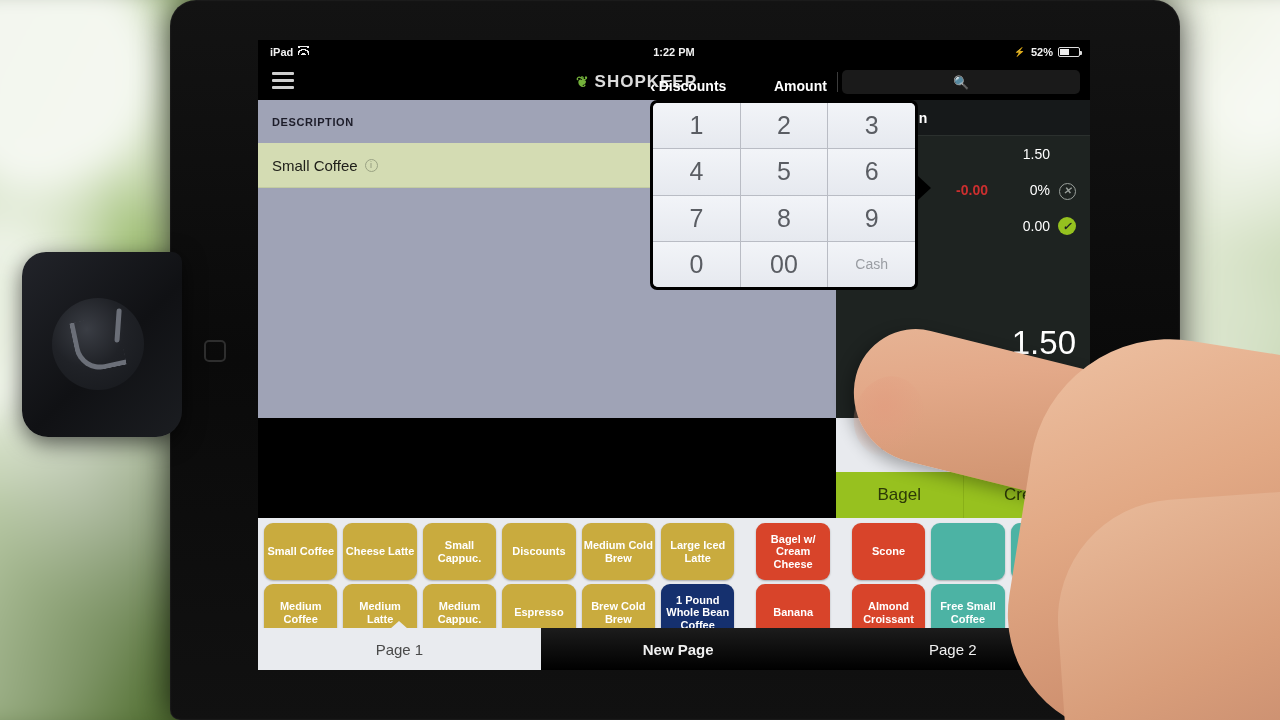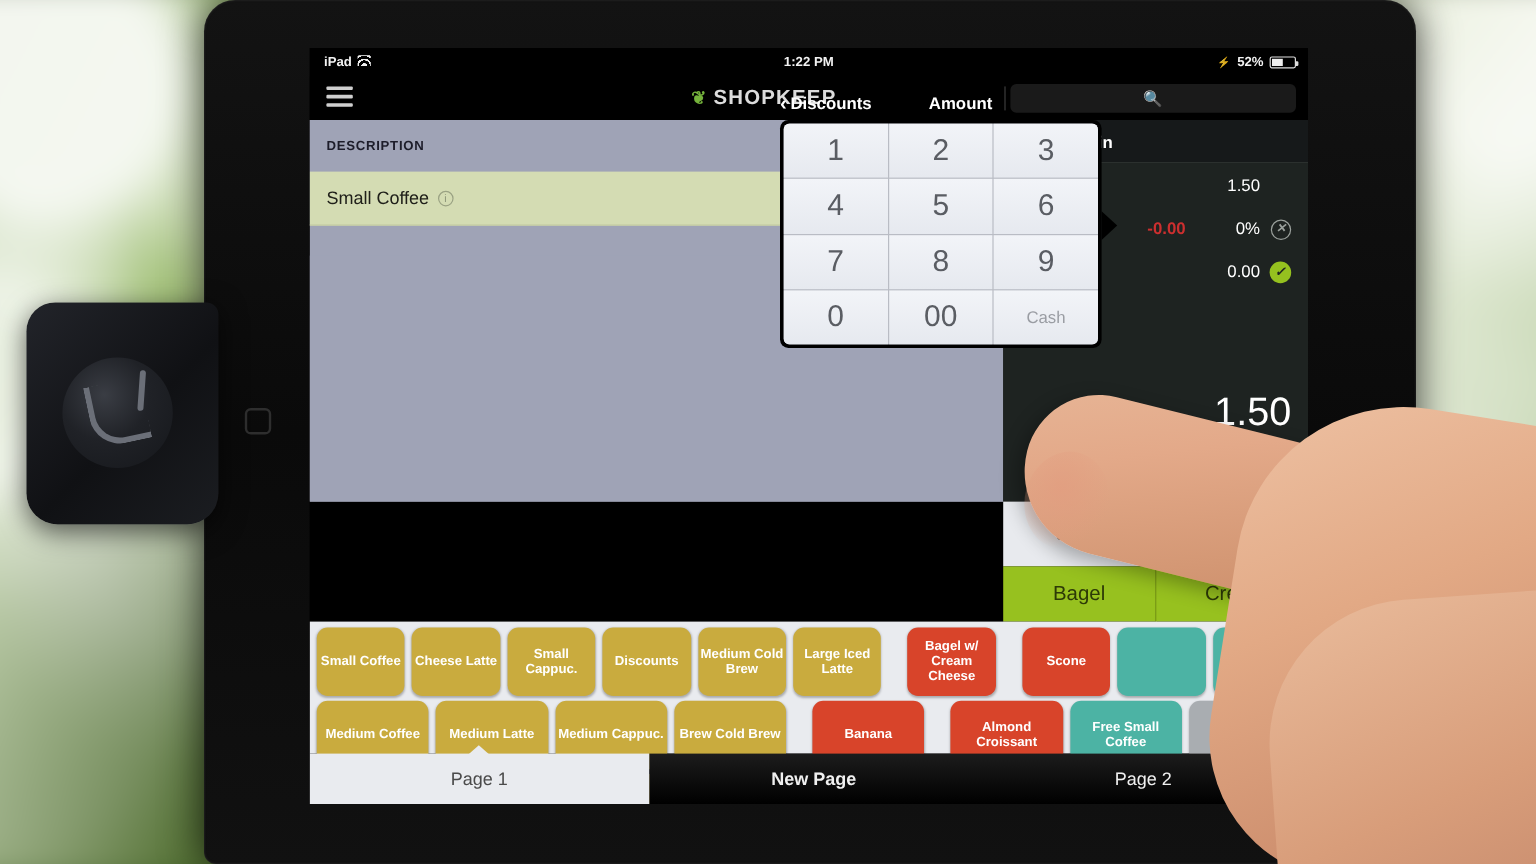--- a/index.html
+++ b/index.html
@@ -427,21 +427,23 @@
           <div class="tile t-gold">Large Iced Latte</div>
           <div class="tile t-red">Bagel w/ Cream Cheese</div>
           <div class="tile t-red">Scone</div>
           <div class="tile t-teal"></div>
           <div class="tile t-teal"></div>
         </div>
         <div class="trow">
           <div class="tile t-gold">Medium Coffee</div>
           <div class="tile t-gold">Medium Latte</div>
           <div class="tile t-gold">Medium Cappuc.</div>
+          <div class="tile t-gold">Espresso</div>
           <div class="tile t-gold">Brew Cold Brew</div>
+          <div class="tile t-navy">1 Pound Whole Bean Coffee</div>
           <div class="tile t-red">Banana</div>
           <div class="tile t-red">Almond Croissant</div>
           <div class="tile t-teal">Free Small Coffee</div>
           <div class="tile t-gray">Misc Non-Taxable</div>
         </div>
         <div class="trow">
           <div class="tile t-gold">Large Coffee</div>
           <div class="tile t-gold">Large Latte</div>
           <div class="tile t-gold">Large Cappuc.</div>
           <div class="tile t-gold">Tea</div>

